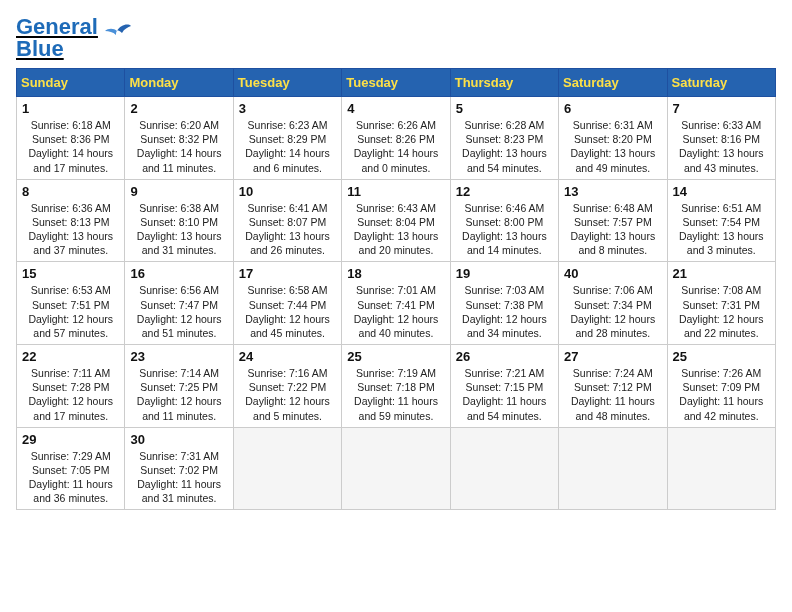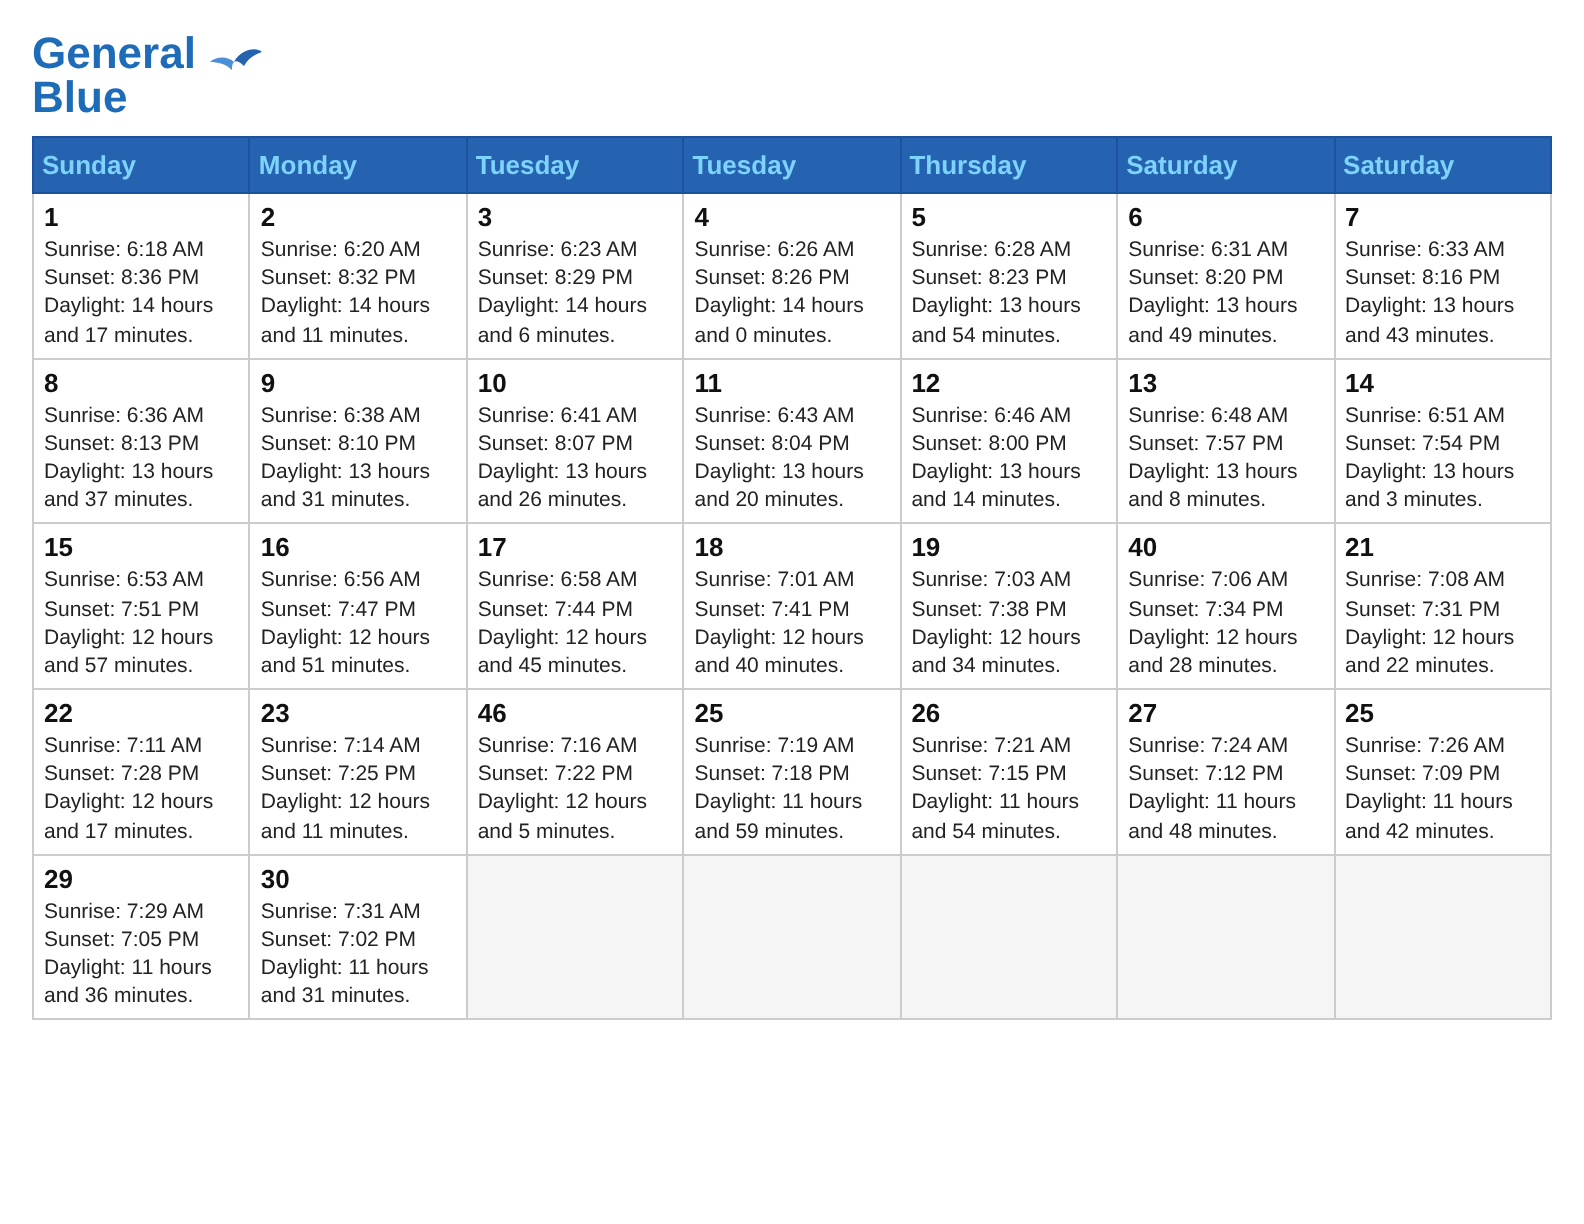--- a/index.html
+++ b/index.html
@@ -13,20 +13,21 @@
     .header {
       display: flex;
       justify-content: space-between;
       align-items: flex-start;
       margin-bottom: 8px;
     }
     .logo {
       display: flex;
       flex-direction: column;
       align-items: flex-start;
+      text-decoration: underline;
     }
     .logo-text {
       font-size: 22px;
       font-weight: bold;
       color: #1a1a1a;
       line-height: 1;
     }
     .logo-text span.blue { color: #1e6bb8; }
     .title-block {
       text-align: right;
@@ -40,21 +41,21 @@
       font-size: 15px;
       color: #333;
     }
     .calendar {
       width: 100%;
       border-collapse: collapse;
       font-size: 11px;
     }
     .calendar th {
       background: #2563b0;
-      color: #7dd3fc;
+      color: #fde047;
       padding: 6px 4px;
       text-align: left;
       font-size: 13px;
       font-weight: bold;
       border: 1px solid #1e50a0;
     }
     .calendar td {
       vertical-align: top;
       border: 1px solid #ccc;
       padding: 4px 5px;
@@ -68,20 +69,21 @@
     .day-number {
       font-size: 13px;
       font-weight: bold;
       margin-bottom: 2px;
       color: #111;
     }
     .day-info {
       color: #222;
       font-size: 10.5px;
       line-height: 1.35;
+      text-align: center;
     }
     .week-row td {
       min-height: 85px;
     }
   </style>
 </head>
 <body>
 
 <div class="header">
   <div class="logo">
@@ -204,21 +206,21 @@
       <tr class="week-row">
         <td>
           <div class="day-number">22</div>
           <div class="day-info">Sunrise: 7:11 AM<br>Sunset: 7:28 PM<br>Daylight: 12 hours<br>and 17 minutes.</div>
         </td>
         <td>
           <div class="day-number">23</div>
           <div class="day-info">Sunrise: 7:14 AM<br>Sunset: 7:25 PM<br>Daylight: 12 hours<br>and 11 minutes.</div>
         </td>
         <td>
-          <div class="day-number">46</div>
+          <div class="day-number">24</div>
           <div class="day-info">Sunrise: 7:16 AM<br>Sunset: 7:22 PM<br>Daylight: 12 hours<br>and 5 minutes.</div>
         </td>
         <td>
           <div class="day-number">25</div>
           <div class="day-info">Sunrise: 7:19 AM<br>Sunset: 7:18 PM<br>Daylight: 11 hours<br>and 59 minutes.</div>
         </td>
         <td>
           <div class="day-number">26</div>
           <div class="day-info">Sunrise: 7:21 AM<br>Sunset: 7:15 PM<br>Daylight: 11 hours<br>and 54 minutes.</div>
         </td>

